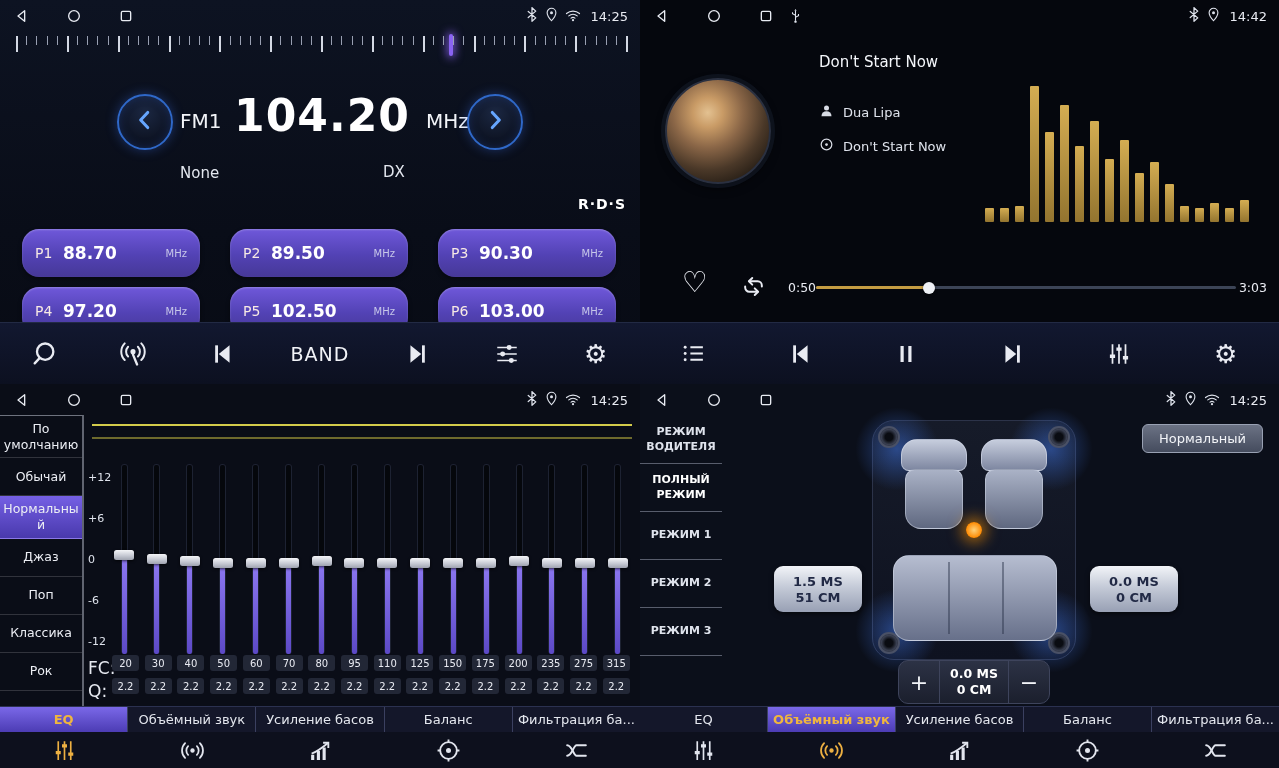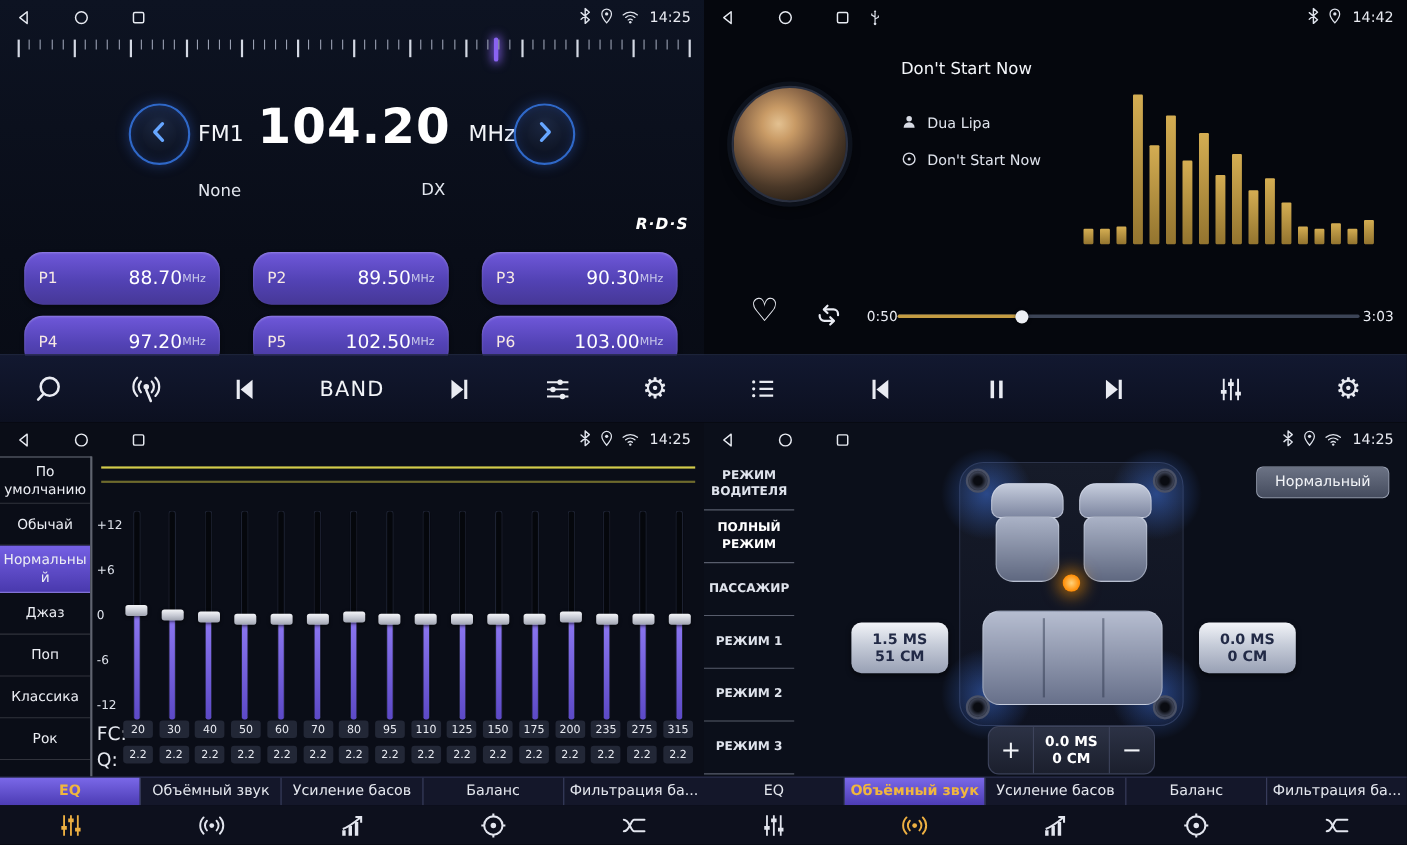--- a/index.html
+++ b/index.html
@@ -25,25 +25,25 @@
 .freq-pointer{position:absolute;top:-2px;width:4px;height:22px;background:#8a63f2;border-radius:2px;box-shadow:0 0 9px 2px rgba(138,99,242,.8)}
 .scale-labels{position:absolute;left:16px;top:63px;width:548px;display:flex;justify-content:space-between}
 .scale-labels span{font-size:11.5px;color:#cdd2de}
 .tune-btn{position:absolute;width:56px;height:56px;border-radius:50%;border:2px solid #2f68c8;background:radial-gradient(circle at 50% 32%,#1b2742,#0b101d 75%);display:flex;align-items:center;justify-content:center;box-shadow:0 0 12px rgba(64,120,255,.35),inset 0 0 10px rgba(64,120,255,.25)}
 .tune-down{left:117px;top:94px}.tune-up{left:467px;top:94px}
 .band-label{position:absolute;left:180px;top:109px;font-size:20px;color:#f2f4f8}
 .freq-value{position:absolute;left:222px;top:90px;width:200px;text-align:center;font-size:44px;font-weight:bold;letter-spacing:1px;color:#fff}
 .freq-unit{position:absolute;left:426px;top:109px;font-size:20px;color:#f2f4f8}
 .radio-left-info{position:absolute;left:180px;top:164px;font-size:15px;color:#e3e7ef}
 .radio-right-info{position:absolute;left:383px;top:163px;font-size:15px;color:#e3e7ef}
-.rds-badge{position:absolute;right:14px;top:196px;font-size:14px;font-weight:bold;font-style:italic;letter-spacing:1px;color:#fff}
+.rds-badge{position:absolute;right:14px;top:196px;font-size:14px;font-weight:bold;letter-spacing:1px;color:#fff}
 .preset-grid{position:absolute;left:22px;top:229px;width:594px;display:grid;grid-template-columns:repeat(3,1fr);gap:10px 30px}
 .preset-btn{height:48px;border-radius:17px;display:flex;align-items:center;padding:0 13px;background:linear-gradient(180deg,#6f58da 0%,#5242b4 55%,#463897 100%);box-shadow:inset 0 1px 2px rgba(255,255,255,.25),0 2px 4px rgba(0,0,0,.4)}
 .pid{font-size:14px;color:#f7e9e4;width:28px}
-.pfreq{flex:1;text-align:right;font-size:17px;font-weight:normal;color:#fff}
+.pfreq{flex:1;text-align:left;font-size:17px;font-weight:bold;color:#fff}
 .punit{font-size:10px;color:#dcdff2;opacity:.85}
 .toolbar{position:absolute;left:0;right:0;bottom:0;height:62px;background:linear-gradient(180deg,#121830,#0c1020);border-top:1px solid #222a44;display:flex;align-items:center;justify-content:space-around}
 .tbtn{display:flex;align-items:center;justify-content:center;min-width:40px;color:#e9ebf2}
 .band-btn{font-size:19px;letter-spacing:1px;color:#f2f4f8}
 .glyph{font-size:26px;line-height:1;color:#e9ebf2}
 
 .album-art{position:absolute;left:25px;top:78px;width:106px;height:106px;border-radius:50%;background:radial-gradient(circle at 40% 32%,#e3c191 0%,#c99b66 16%,#8a6647 38%,#4a3828 62%,#201912 85%,#15110c 100%);border:2px solid #2a3040;box-shadow:0 0 0 4px rgba(20,26,40,.6),0 4px 10px rgba(0,0,0,.6)}
 .track-title{position:absolute;left:179px;top:53px;font-size:15px;color:#f4f6fa}
 .meta-row{position:absolute;left:179px;display:flex;align-items:center;gap:9px;font-size:13px;color:#dfe3ec}
 .artist-row{top:103px}.album-row{top:137px}
@@ -677,21 +677,20 @@
               <path d="M2 7 a15 15 0 0 1 20 0 M5.5 10.5 a10 10 0 0 1 13 0 M9 14 a5 5 0 0 1 6 0" fill="none" stroke="#dfe3ec" stroke-width="1.8" stroke-linecap="round"></path>
               <circle cx="12" cy="17.2" r="1.7" fill="#dfe3ec"></circle>
             </svg></span>
         <span class="status-time">14:25</span>
       </div>
     </div>
 
     <div class="smode-list">
         <div class="smode">РЕЖИМ ВОДИТЕЛЯ</div>
         <div class="smode sel">ПОЛНЫЙ РЕЖИМ</div>
-        <div class="smode">ПАССАЖИР</div>
         <div class="smode">РЕЖИМ 1</div>
         <div class="smode">РЕЖИМ 2</div>
         <div class="smode">РЕЖИМ 3</div>
       </div>
     <div class="normal-btn">Нормальный</div>
 
     <div class="car-panel">
       <div class="cglow g-fl"></div>
       <div class="cglow g-fr"></div>
       <div class="cglow g-rl"></div>

